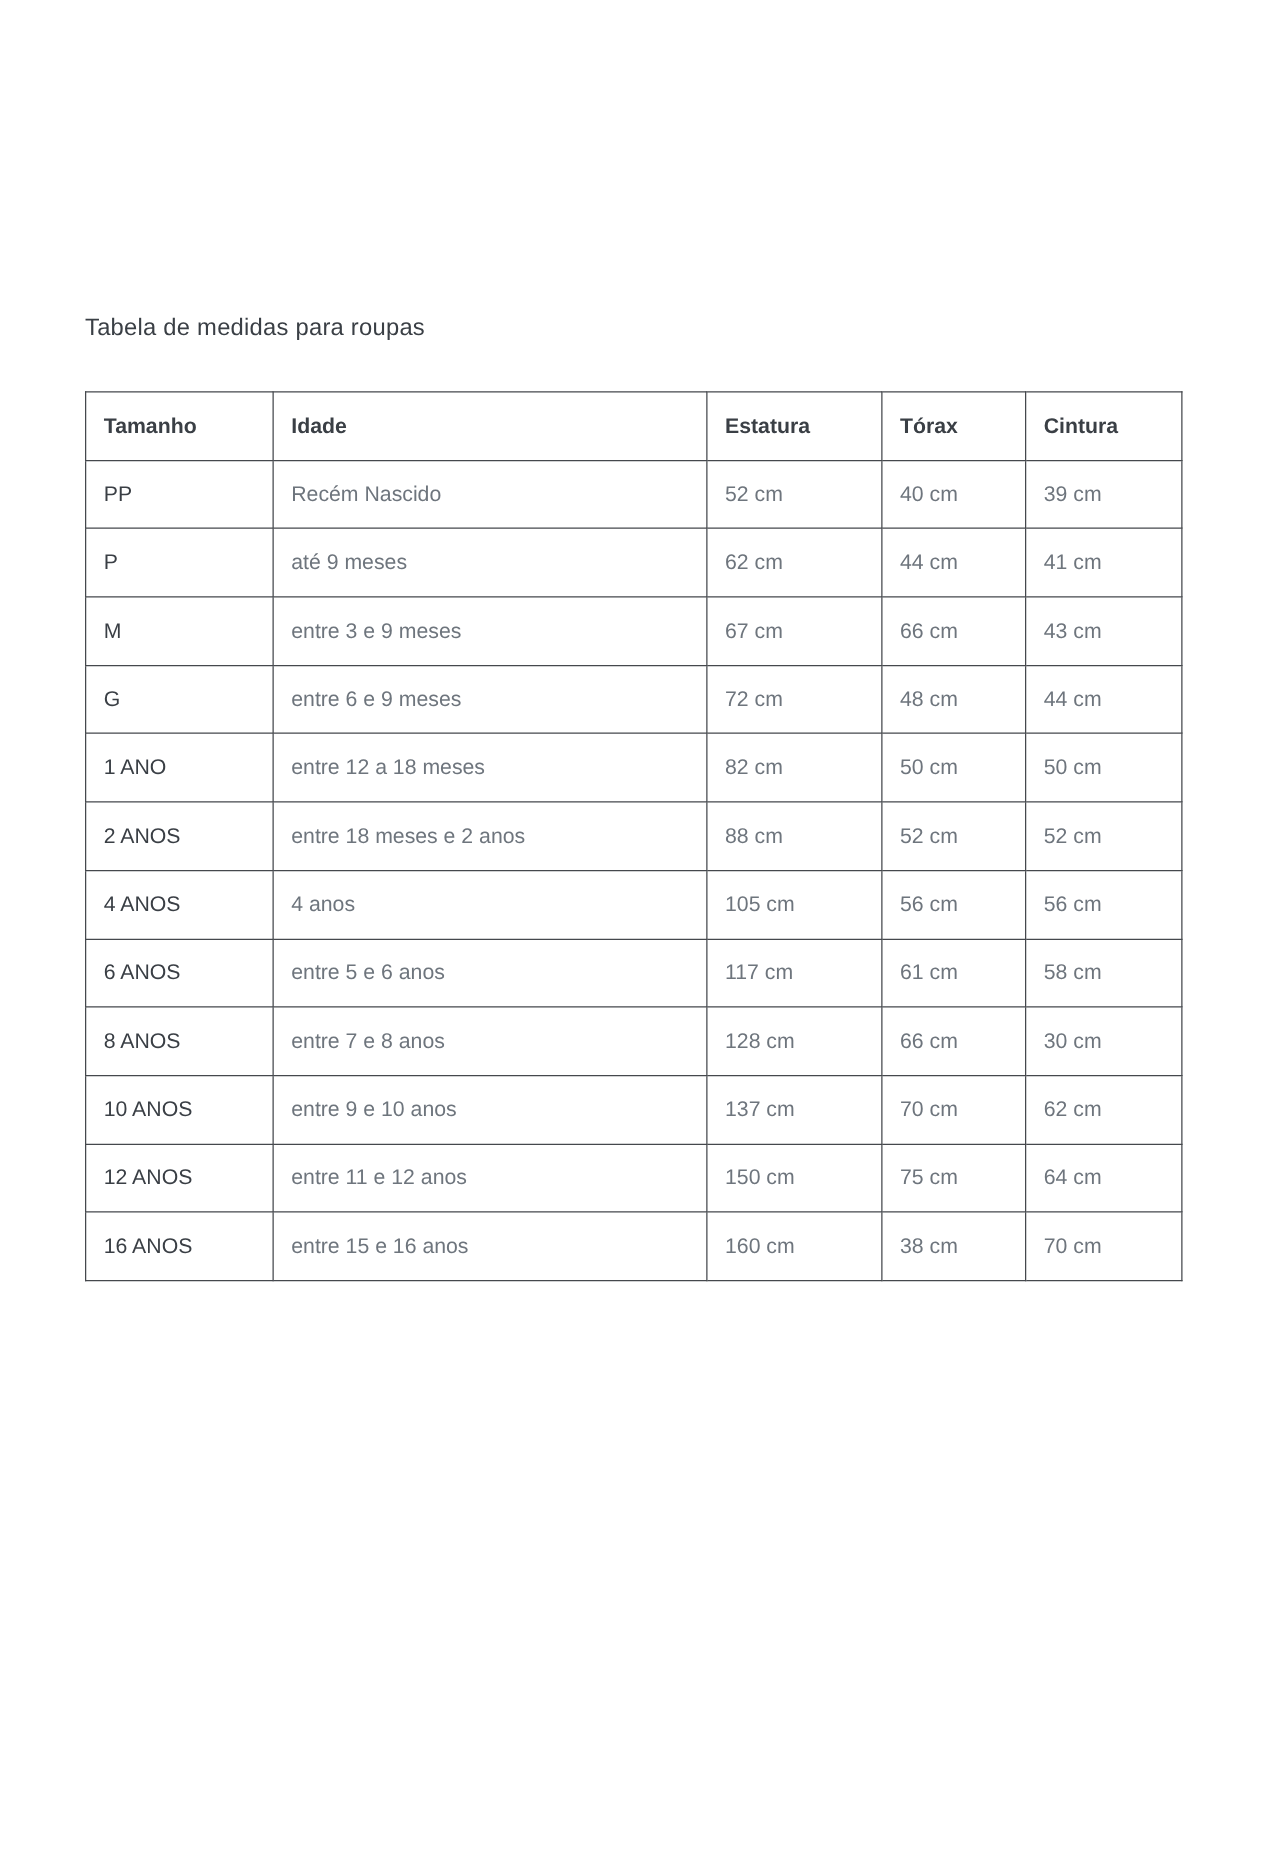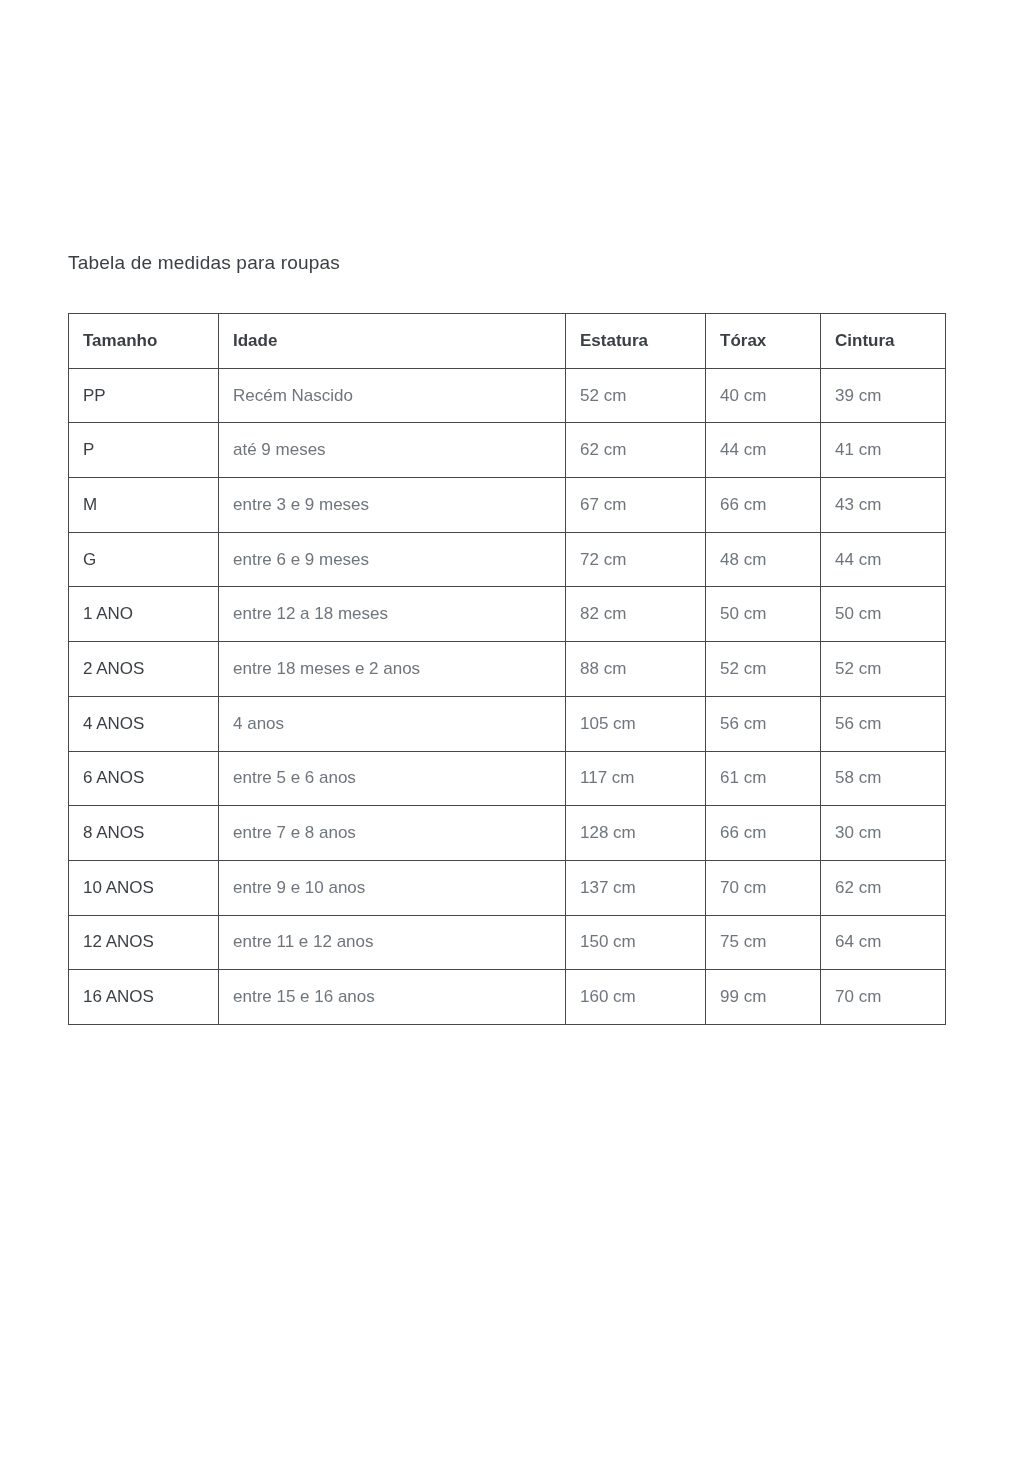--- a/index.html
+++ b/index.html
@@ -161,18 +161,18 @@
           <td class="col-tamanho">12 ANOS</td>
           <td class="col-idade">entre 11 e 12 anos</td>
           <td class="col-estatura">150 cm</td>
           <td class="col-torax">75 cm</td>
           <td class="col-cintura">64 cm</td>
         </tr>
         <tr>
           <td class="col-tamanho">16 ANOS</td>
           <td class="col-idade">entre 15 e 16 anos</td>
           <td class="col-estatura">160 cm</td>
-          <td class="col-torax">99 cm</td>
+          <td class="col-torax">38 cm</td>
           <td class="col-cintura">70 cm</td>
         </tr>
       </tbody>
   </table>
 </div>
 
 </body></html>

